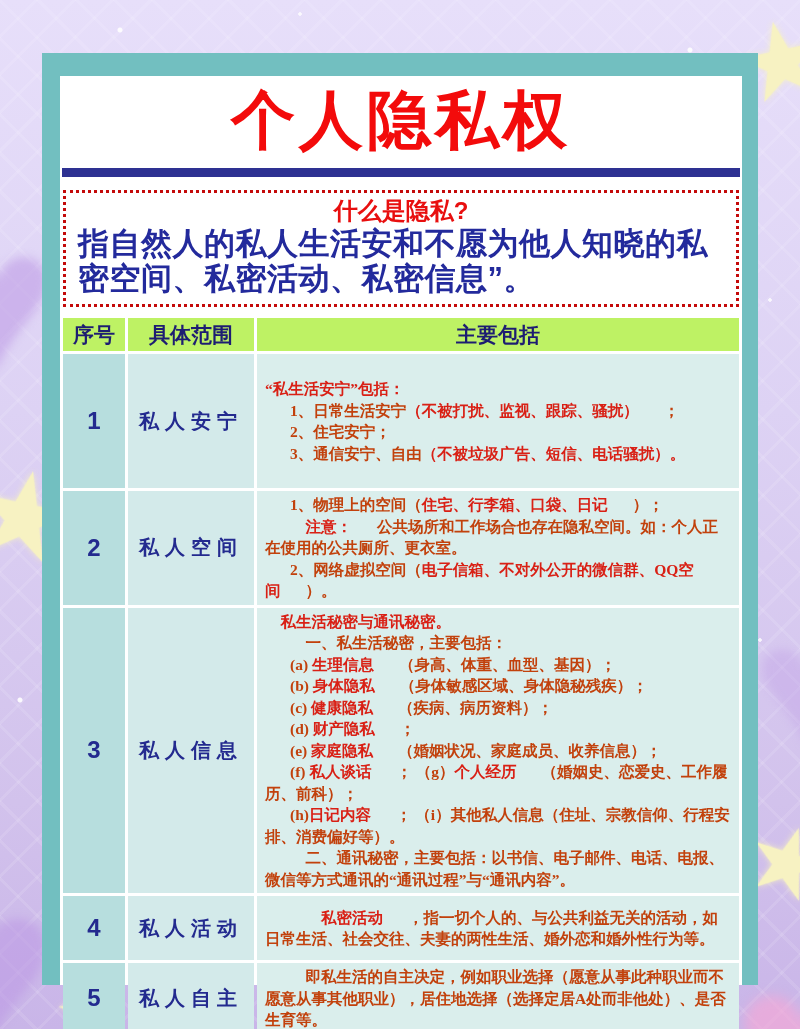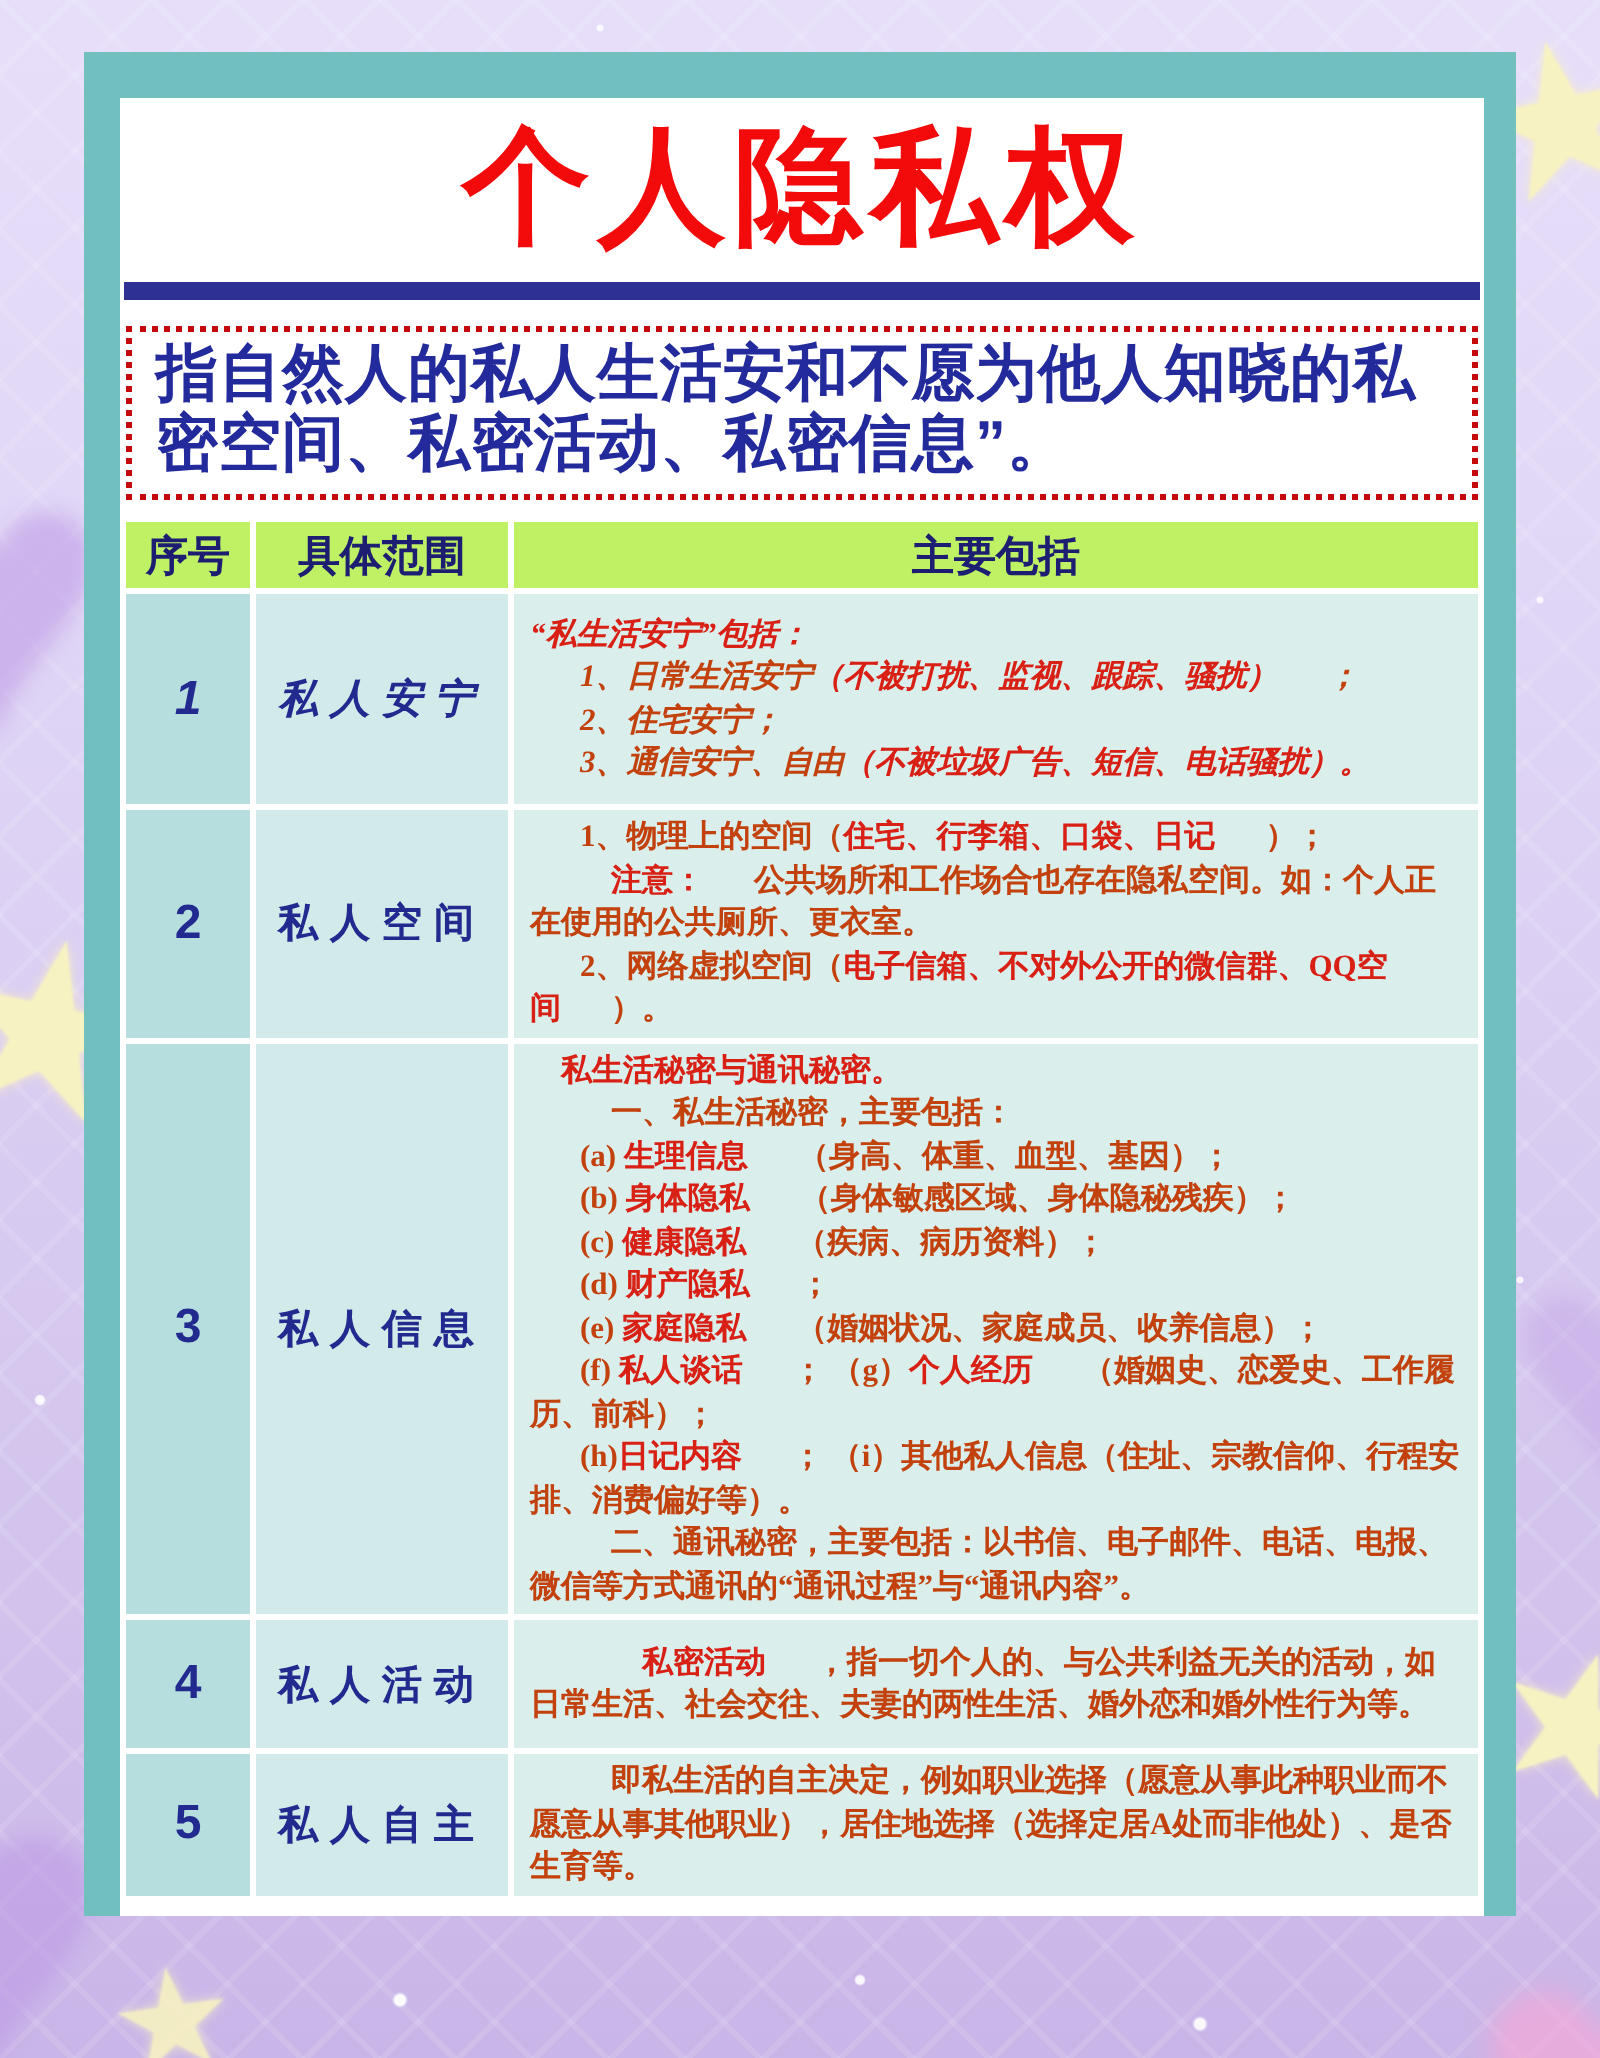--- a/index.html
+++ b/index.html
@@ -28,21 +28,21 @@
       radial-gradient(circle 3px at 430px 990px,rgba(255,255,255,.9) 0 2px,transparent 3px),
       radial-gradient(circle 4px at 600px 1012px,rgba(255,255,255,.9) 0 2.5px,transparent 4px),
       radial-gradient(circle 2px at 760px 640px,rgba(255,255,255,.8) 0 1.5px,transparent 2px);
   }
   .decor{position:absolute;pointer-events:none;line-height:1;}
   .heart{color:rgba(187,152,228,.55);filter:blur(5px);}
   .heart-pink{color:rgba(246,168,214,.65);filter:blur(6px);}
   .star{color:#f7f2c2;text-shadow:0 0 6px rgba(247,242,194,.9);filter:blur(.5px);}
   
   .card{
-    position:absolute;left:42px;top:26px;width:716px;height:932px;
+    position:absolute;left:42px;top:53px;width:716px;height:932px;
     background:#72bfc0;box-sizing:border-box;padding:17px 16px 6px 18px;
   }
   .card-inner{background:#ffffff;width:100%;height:100%;box-sizing:border-box;position:relative;}
   .poster-title{
     margin:6px 0 0 0;text-align:center;
     font-size:64px;font-weight:900;color:#f30b0b;letter-spacing:4px;
     line-height:88px;height:88px;
   }
   .title-rule{height:9px;background:#2e3192;margin:4px 2px 0 2px;}
   .intro{
@@ -76,21 +76,21 @@
     font-weight:700;font-size:20px;letter-spacing:6px;
   }
   td.content{
     background:#daeeec;padding:3px 8px 3px 8px;
     font-family:"Liberation Serif","DejaVu Serif",serif;
     font-weight:700;font-size:15.5px;line-height:21.5px;color:#2a2f9d;
     vertical-align:middle;
   }
   .line{min-height:21px;}
   .navy{color:#c2410c;margin-left:25px;} .red{color:#d92015;}
-  tbody tr:nth-child(1) td{height:105px;font-style:italic;}
+  tbody tr:nth-child(1) td{height:134px;}
   tbody tr:nth-child(2) td{height:103px;}
   tbody tr:nth-child(3) td{height:264px;}
   tbody tr:nth-child(4) td{height:64px;}
   tbody tr:nth-child(5) td{height:61px;}
 </style>
 </head>
 <body>
 
 <div class="bg-layer lattice"></div>
 <div class="bg-layer sparkles"></div>
@@ -103,20 +103,21 @@
 <div class="decor star" style="right:-30px;top:815px;font-size:95px;transform:rotate(18deg);">★</div>
 <div class="decor star" style="left:55px;top:975px;font-size:70px;transform:rotate(-8deg);opacity:.9;">★</div>
 
 <div class="card">
   <div class="card-inner">
 
     <h1 class="poster-title">个人隐私权</h1>
     <div class="title-rule"></div>
 
     <div class="intro">
+      <div class="intro-heading">什么是隐私?</div>
       <div class="intro-body">指自然人的私人生活安和不愿为他人知晓的私密空间、私密活动、私密信息”。</div>
     </div>
 
     <table class="privacy">
       <colgroup>
           <col class="c-no">
           <col class="c-scope">
           <col>
         </colgroup>
       <thead>

